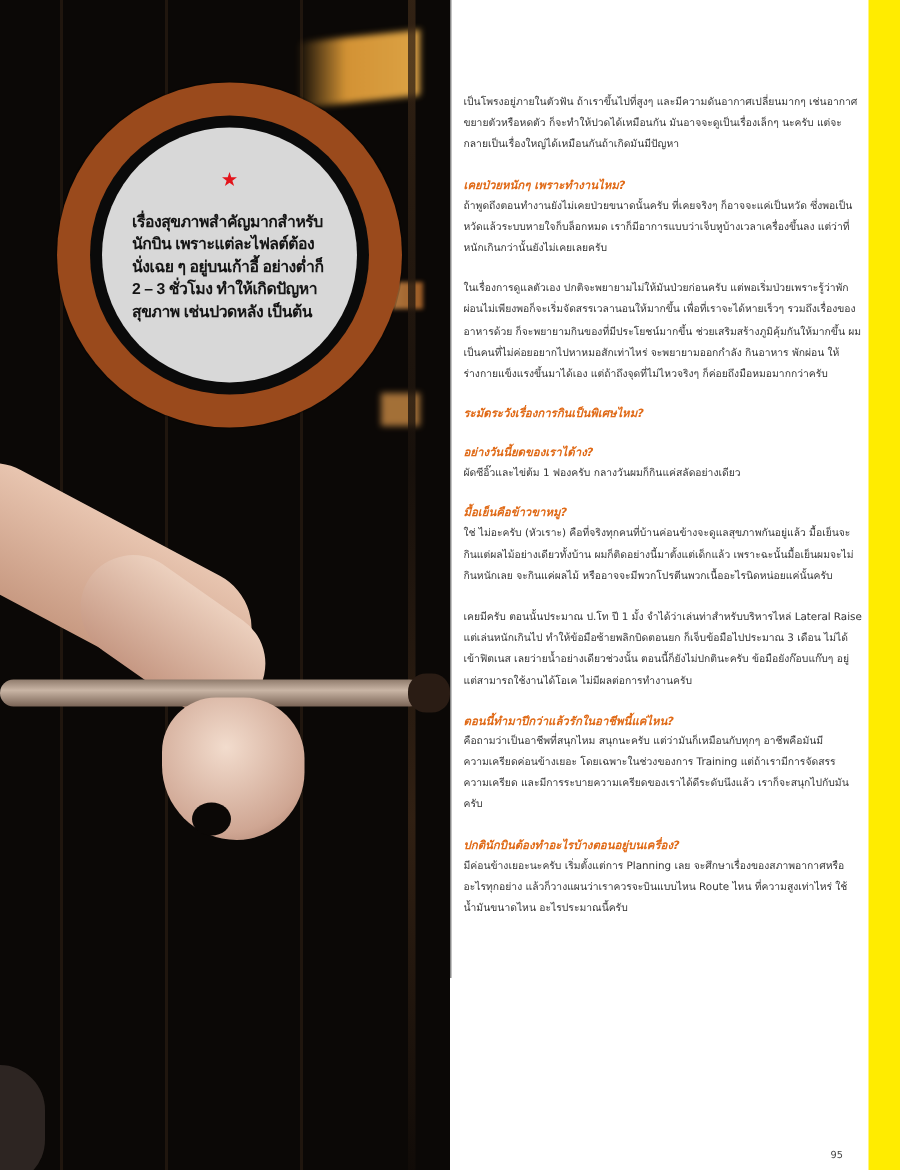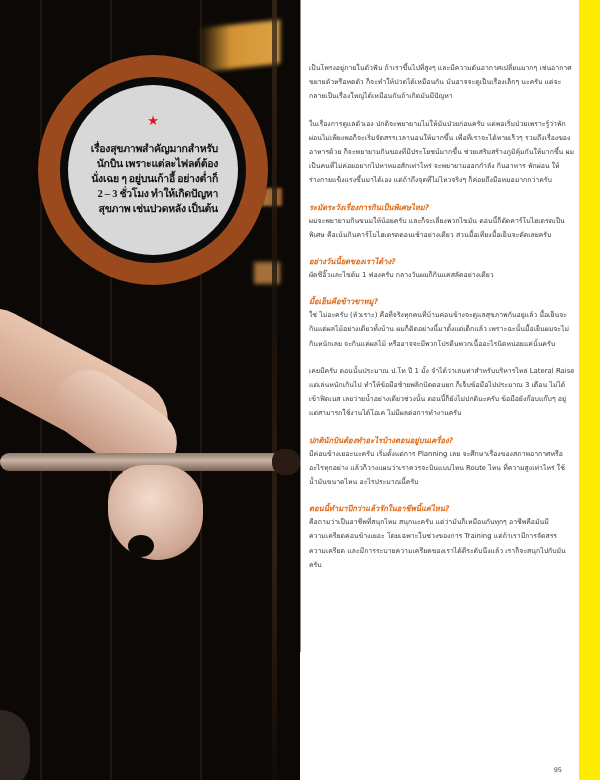--- a/index.html
+++ b/index.html
@@ -79,23 +79,23 @@
     }
     .callout .disc {
       position: absolute; left: 8px; top: 8px; width: 170px; height: 170px;
       border-radius: 50%; background: #d8d8d8;
       display: flex; flex-direction: column; align-items: center; justify-content: center;
     }
     .callout .star {
       color: #e3141b; font-size: 13px; line-height: 13px; margin-top: -10px; margin-bottom: 14px;
     }
     .callout .quote {
-      font-family: Liberation Serif, serif;
+      font-family: Liberation Sans, sans-serif;
       font-weight: bold; font-size: 10.5px; line-height: 15px;
-      color: #141414; text-align: right; width: 130px;
+      color: #141414; text-align: left; width: 130px;
       letter-spacing: -0.3px;
     }
 
     .content {
       position: absolute; left: 300px; top: 0; width: 279px; height: 652px;
       background: #ffffff;
       border-left: 1px solid #888;
     }
     .article {
       position: absolute; left: 8px; top: 61px; width: 266px;
@@ -141,44 +141,45 @@
       </div>
     </div>
   </div>
 </div>
 
 <div class="content">
   <div class="article">
     <p>เป็นโพรงอยู่ภายในตัวฟัน ถ้าเราขึ้นไปที่สูงๆ และมีความดันอากาศเปลี่ยนมากๆ เช่นอากาศขยายตัวหรือหดตัว ก็จะทำให้ปวดได้เหมือนกัน มันอาจจะดูเป็นเรื่องเล็กๆ นะครับ แต่จะกลายเป็นเรื่องใหญ่ได้เหมือนกันถ้าเกิดมันมีปัญหา</p>
 
     <div class="qa">
+      <h3>เคยป่วยหนักๆ เพราะทำงานไหม?</h3>
+      <p>ถ้าพูดถึงตอนทำงานยังไม่เคยป่วยขนาดนั้นครับ ที่เคยจริงๆ ก็อาจจะแค่เป็นหวัด ซึ่งพอเป็นหวัดแล้วระบบหายใจก็บล็อกหมด เราก็มีอาการแบบว่าเจ็บหูบ้างเวลาเครื่องขึ้นลง แต่ว่าที่หนักเกินกว่านั้นยังไม่เคยเลยครับ</p>
     </div>
     <div class="qa">
       <p>ในเรื่องการดูแลตัวเอง ปกติจะพยายามไม่ให้มันป่วยก่อนครับ แต่พอเริ่มป่วยเพราะรู้ว่าพักผ่อนไม่เพียงพอก็จะเริ่มจัดสรรเวลานอนให้มากขึ้น เพื่อที่เราจะได้หายเร็วๆ รวมถึงเรื่องของอาหารด้วย ก็จะพยายามกินของที่มีประโยชน์มากขึ้น ช่วยเสริมสร้างภูมิคุ้มกันให้มากขึ้น ผมเป็นคนที่ไม่ค่อยอยากไปหาหมอสักเท่าไหร่ จะพยายามออกกำลัง กินอาหาร พักผ่อน ให้ร่างกายแข็งแรงขึ้นมาได้เอง แต่ถ้าถึงจุดที่ไม่ไหวจริงๆ ก็ค่อยถึงมือหมอมากกว่าครับ</p>
     </div>
     <div class="qa">
       <h3>ระมัดระวังเรื่องการกินเป็นพิเศษไหม?</h3>
-      <p>ผมจะพยายามกินขนมให้น้อยครับ และก็จะเลี่ยงพวกไขมัน ตอนนี้ก็ตัดคาร์โบไฮเดรตเป็นพิเศษ คือเน้นกินคาร์โบไฮเดรตตอนเช้าอย่างเดียว ส่วนมื้อเที่ยงมื้อเย็นจะตัดเลยครับ</p>
     </div>
     <div class="qa">
       <h3>อย่างวันนี้ยดของเราได้าง?</h3>
       <p>ผัดซีอิ๊วและไข่ต้ม 1 ฟองครับ กลางวันผมก็กินแค่สลัดอย่างเดียว</p>
     </div>
     <div class="qa">
       <h3>มื้อเย็นคือข้าวขาหมู?</h3>
       <p>ใช่ ไม่อะครับ (หัวเราะ) คือที่จริงทุกคนที่บ้านค่อนข้างจะดูแลสุขภาพกันอยู่แล้ว มื้อเย็นจะกินแต่ผลไม้อย่างเดียวทั้งบ้าน ผมก็ติดอย่างนี้มาตั้งแต่เด็กแล้ว เพราะฉะนั้นมื้อเย็นผมจะไม่กินหนักเลย จะกินแค่ผลไม้ หรืออาจจะมีพวกโปรตีนพวกเนื้ออะไรนิดหน่อยแค่นั้นครับ</p>
     </div>
     <div class="qa">
       <p>เคยมีครับ ตอนนั้นประมาณ ป.โท ปี 1 มั้ง จำได้ว่าเล่นท่าสำหรับบริหารไหล่ Lateral Raise แต่เล่นหนักเกินไป ทำให้ข้อมือซ้ายพลิกบิดตอนยก ก็เจ็บข้อมือไปประมาณ 3 เดือน ไม่ได้เข้าฟิตเนส เลยว่ายน้ำอย่างเดียวช่วงนั้น ตอนนี้ก็ยังไม่ปกตินะครับ ข้อมือยังก๊อบแก๊บๆ อยู่ แต่สามารถใช้งานได้โอเค ไม่มีผลต่อการทำงานครับ</p>
     </div>
     <div class="qa">
+      <h3>ตอนนี้ทำมาปีกว่าแล้วรักในอาชีพนี้แค่ไหน?</h3>
+      <p>คือถามว่าเป็นอาชีพที่สนุกไหม สนุกนะครับ แต่ว่ามันก็เหมือนกับทุกๆ อาชีพคือมันมีความเครียดค่อนข้างเยอะ โดยเฉพาะในช่วงของการ Training แต่ถ้าเรามีการจัดสรรความเครียด และมีการระบายความเครียดของเราได้ดีระดับนึงแล้ว เราก็จะสนุกไปกับมันครับ</p>
+    </div>
+    <div class="qa">
       <h3>ปกตินักบินต้องทำอะไรบ้างตอนอยู่บนเครื่อง?</h3>
       <p>มีค่อนข้างเยอะนะครับ เริ่มตั้งแต่การ Planning เลย จะศึกษาเรื่องของสภาพอากาศหรืออะไรทุกอย่าง แล้วก็วางแผนว่าเราควรจะบินแบบไหน Route ไหน ที่ความสูงเท่าไหร่ ใช้น้ำมันขนาดไหน อะไรประมาณนี้ครับ</p>
-    </div>
-    <div class="qa">
-      <h3>ตอนนี้ทำมาปีกว่าแล้วรักในอาชีพนี้แค่ไหน?</h3>
-      <p>คือถามว่าเป็นอาชีพที่สนุกไหม สนุกนะครับ แต่ว่ามันก็เหมือนกับทุกๆ อาชีพคือมันมีความเครียดค่อนข้างเยอะ โดยเฉพาะในช่วงของการ Training แต่ถ้าเรามีการจัดสรรความเครียด และมีการระบายความเครียดของเราได้ดีระดับนึงแล้ว เราก็จะสนุกไปกับมันครับ</p>
     </div>
   </div>
   <div class="pagenum">95</div>
 </div>
 
 <div class="yellow-strip"></div>
 
 </body></html>

